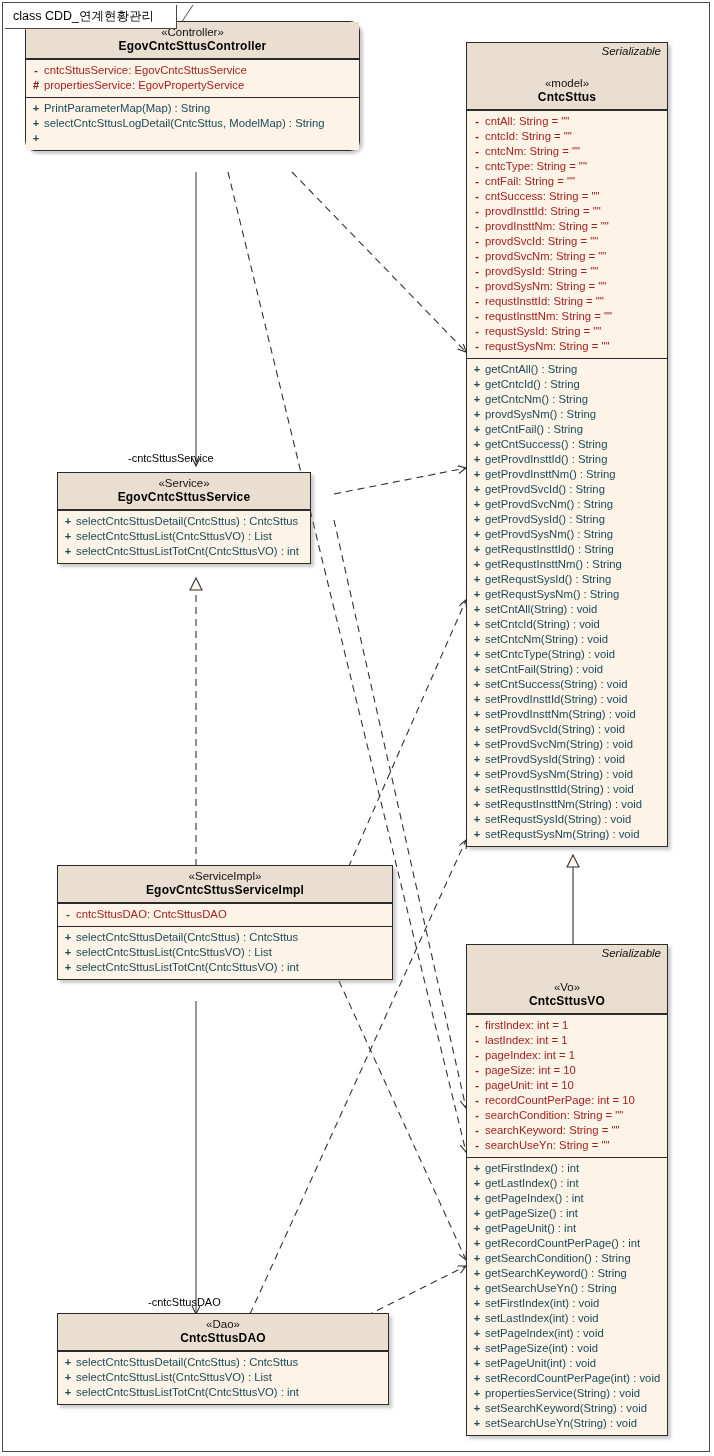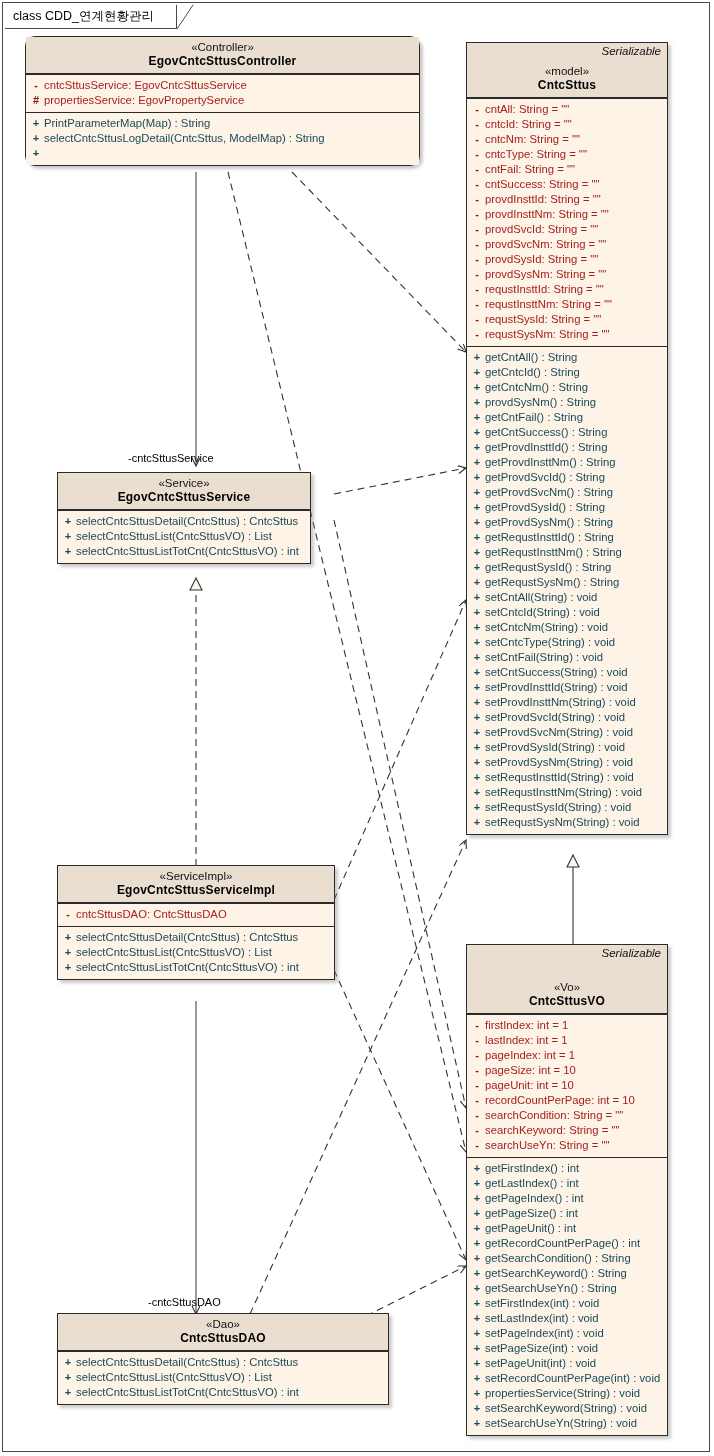--- a/index.html
+++ b/index.html
@@ -210,21 +210,21 @@
 
    CntcSttus --&gt;
   <g>
     <line x1="250" y1="1314" x2="466" y2="840" stroke="#333" stroke-width="1.1" stroke-dasharray="7,5" marker-end="url(#openArrow)"></line>
   </g>
 </svg>
 
 <div class="edge-label" style="left:80px; top:452px;">-cntcSttusService</div>
 <div class="edge-label" style="left:100px; top:1296px;">-cntcSttusDAO</div>
 
-<div class="cls" id="cls-controller" style="left:25px; top:36px; width:395px;border-radius:10px;">
+<div class="cls" id="cls-controller" style="left:25px; top:21px; width:335px;border-radius:10px;">
   <div class="cls-head">
     <div class="tagline"></div>
     <div class="stereo">«Controller»</div>
     <div class="cname">EgovCntcSttusController</div>
   </div>
   <div class="compart attr">
       <div class="member">
         <span class="vis">-</span>
         <span class="txt">cntcSttusService:  EgovCntcSttusService</span>
       </div>
@@ -244,21 +244,21 @@
       </div>
       <div class="member">
         <span class="vis">+</span>
       </div>
     </div>
 </div>
 
 <div class="cls" id="cls-model" style="left:466px; top:42px; width:202px;">
   <div class="cls-head">
     <div class="tagline">Serializable</div>
-    <div class="stereo" style="margin-top:18px;text-align:center;">«model»</div>
+    <div class="stereo" style="margin-top:30px;text-align:center;">«model»</div>
     <div class="cname">CntcSttus</div>
   </div>
   <div class="compart attr">
       <div class="member">
         <span class="vis">-</span>
         <span class="txt">cntAll:  String = ""</span>
       </div>
       <div class="member">
         <span class="vis">-</span>
         <span class="txt">cntcId:  String = ""</span>
@@ -467,21 +467,21 @@
         <span class="vis">+</span>
         <span class="txt">selectCntcSttusList(CntcSttusVO) : List</span>
       </div>
       <div class="member">
         <span class="vis">+</span>
         <span class="txt">selectCntcSttusListTotCnt(CntcSttusVO) : int</span>
       </div>
     </div>
 </div>
 
-<div class="cls" id="cls-serviceimpl" style="left:57px; top:865px; width:278px;">
+<div class="cls" id="cls-serviceimpl" style="left:57px; top:865px; width:336px;">
   <div class="cls-head">
     <div class="tagline"></div>
     <div class="stereo">«ServiceImpl»</div>
     <div class="cname">EgovCntcSttusServiceImpl</div>
   </div>
   <div class="compart attr">
       <div class="member">
         <span class="vis">-</span>
         <span class="txt">cntcSttusDAO:  CntcSttusDAO</span>
       </div>

